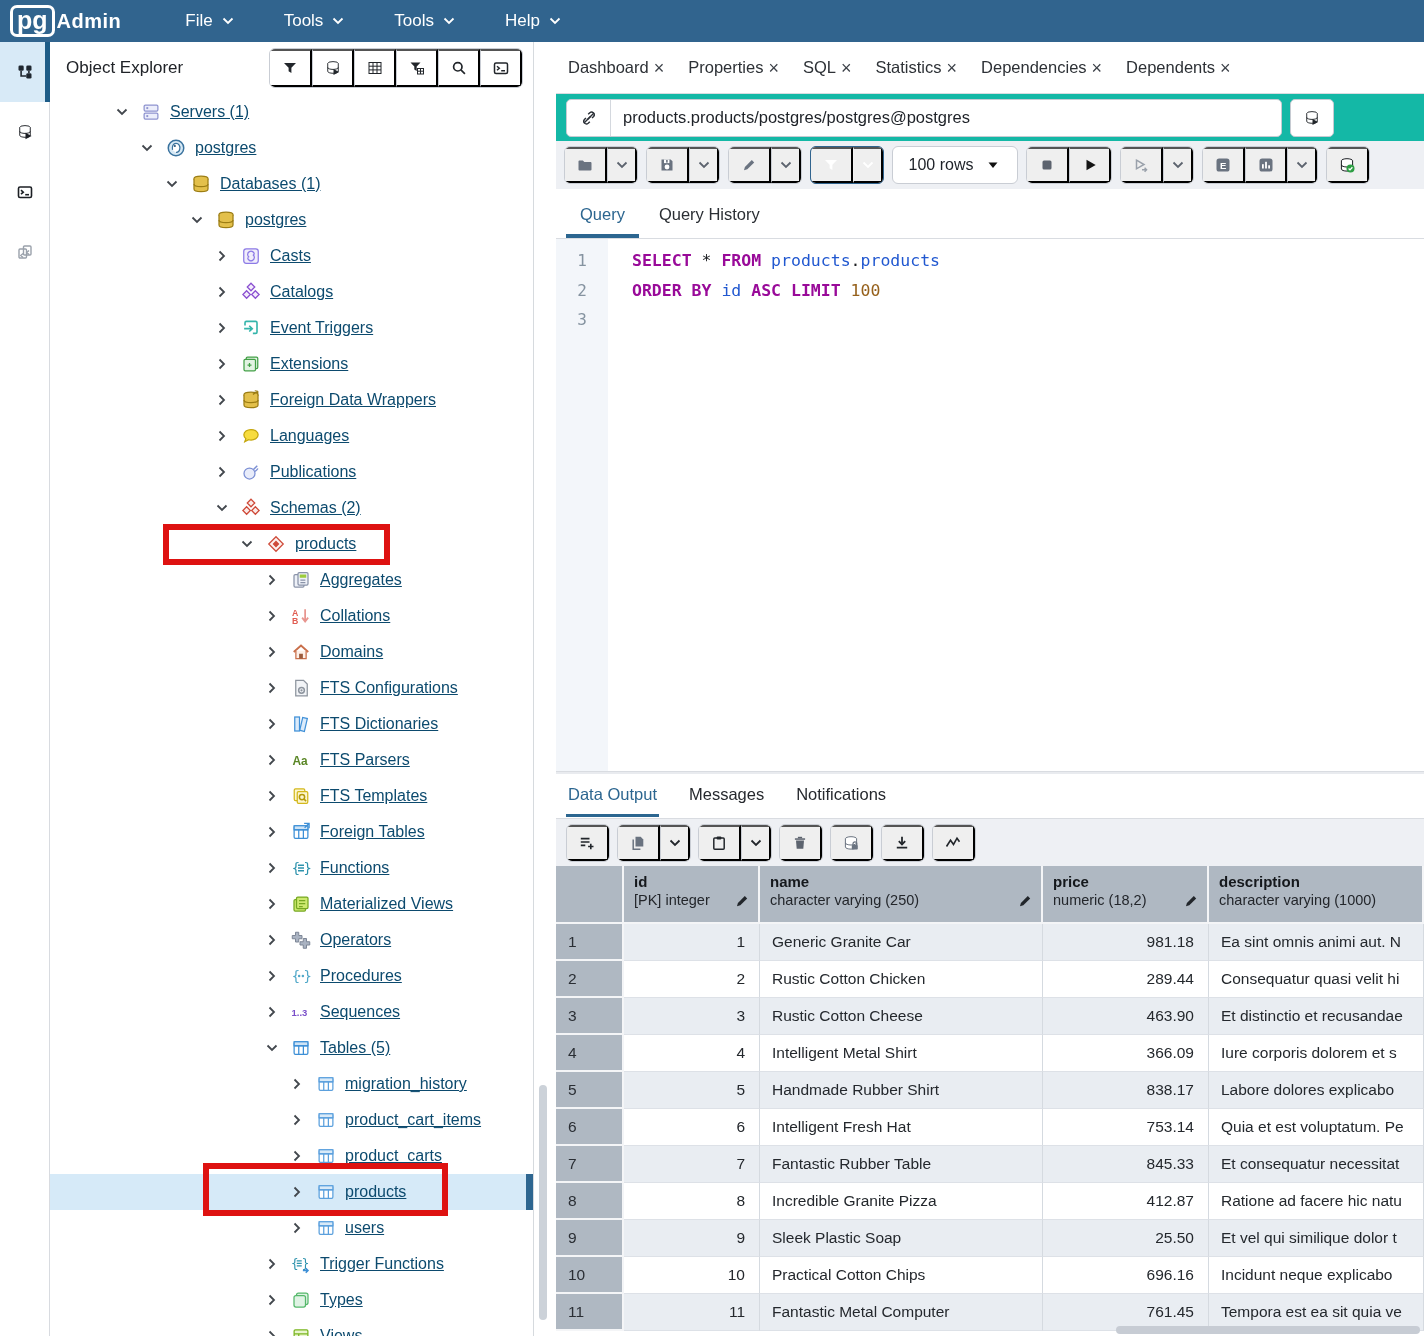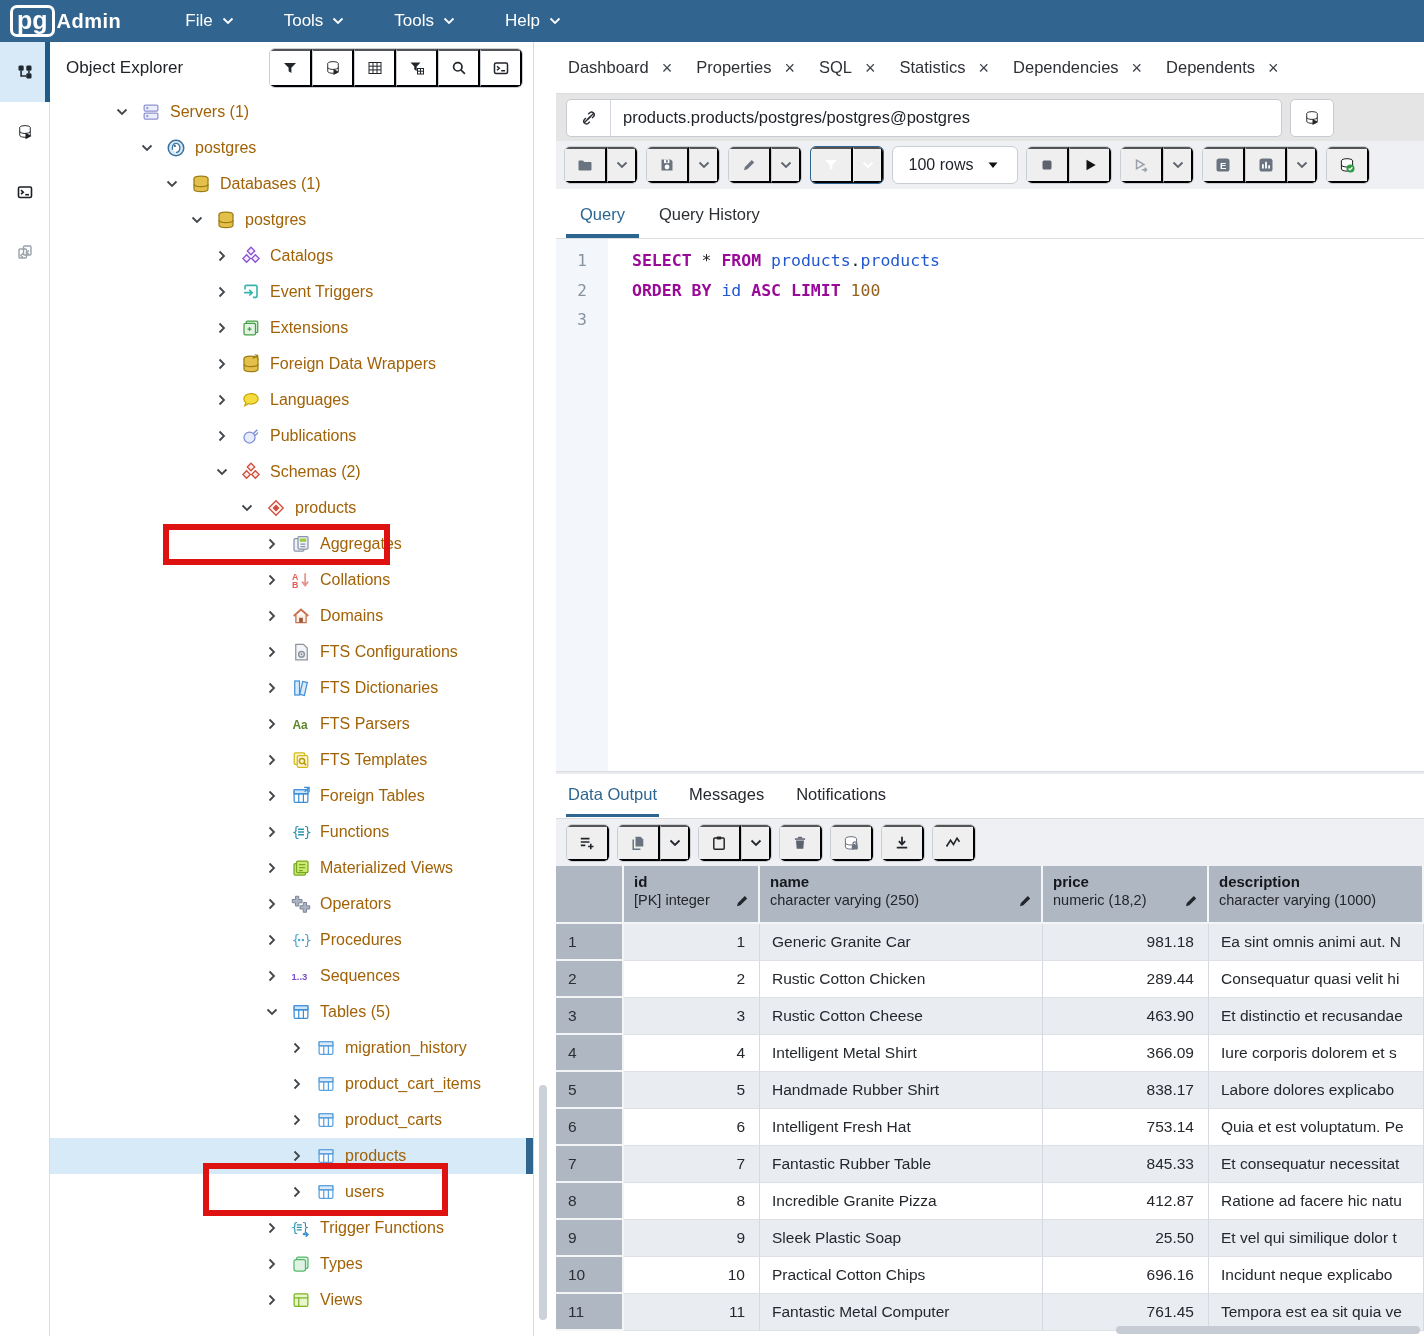--- a/index.html
+++ b/index.html
@@ -29,39 +29,39 @@
   .sidebar { position:absolute; left:50px; top:42px; width:484px; bottom:0; background:#fff;
              border-right:1px solid #d6dade; overflow:hidden; }
   .oe-header { height:52px; display:flex; align-items:center; justify-content:space-between;
                padding:0 10px 0 16px; }
   .oe-title { font-size:17px; color:#202328; }
   .btn-group { display:flex; border:1px solid #c9cdd4; border-radius:6px; overflow:hidden; background:#fff; }
   .btn-group .gbtn { width:42px; height:38px; display:flex; align-items:center; justify-content:center;
                      background:#fff; border-left:1px solid #c9cdd4; cursor:pointer; color:#22262b; }
   .btn-group .gbtn:first-child { border-left:none; }
   .tree { position:relative; }
-  .trow { height:36px; display:flex; align-items:center; font-size:16px; color:#a16207;
-          cursor:pointer; white-space:nowrap; }
+  .trow { height:36px; display:flex; align-items:center; font-size:16px; color:#0c4a6e;
+          cursor:pointer; white-space:nowrap;text-decoration:underline; }
   .trow.sel { background:#d6eaf8; box-shadow:inset -7px 0 0 #2e6690; }
   .tchev { width:18px; height:18px; display:flex; align-items:center; justify-content:center;
            color:#42474d; flex:0 0 18px; }
   .ticon { width:20px; height:20px; margin-left:10px; flex:0 0 20px; }
   .ticon svg { width:20px; height:20px; }
   .tlabel { margin-left:9px; }
   .side-scroll-thumb { position:absolute; left:539px; top:1085px; width:8px; height:235px;
                        background:#ccd2d9; border-radius:4px; }
 
   
   .main { position:absolute; left:556px; top:42px; width:868px; bottom:0; background:#fff; }
   .tabbar { height:52px; display:flex; align-items:center; gap:24px; padding-left:12px;
             border-bottom:1px solid #d9dce1; overflow:hidden; }
-  .tab { display:flex; align-items:center; gap:13px; font-size:16.5px; color:#2d3136; cursor:pointer; }
+  .tab { display:flex; align-items:center; gap:5px; font-size:16.5px; color:#2d3136; cursor:pointer; }
   .tab .x { color:#3c4148; font-size:18px; line-height:1; }
 
-  .connbar { height:47px; background:#e5e5e5; display:flex; align-items:center; padding:0 10px; gap:8px; }
+  .connbar { height:47px; background:#14b8a6; display:flex; align-items:center; padding:0 10px; gap:8px; }
   .connfield { width:716px; height:38px; background:#fff; border:1px solid #c6cbd2; border-radius:5px;
                display:flex; align-items:center; overflow:hidden; }
   .connfield .cicon { width:44px; height:100%; display:flex; align-items:center; justify-content:center;
                       border-right:1px solid #d4d8de; color:#2a2f36; }
   .connfield .cval { padding-left:12px; font-size:16.5px; color:#1d2127; white-space:nowrap; }
   .sqbtn { width:44px; height:38px; background:#fff; border:1px solid #c6cbd2; border-radius:5px;
            display:flex; align-items:center; justify-content:center; cursor:pointer; }
 
   .qtoolbar { height:48px; background:#eef0f4; display:flex; align-items:center; padding:0 8px; gap:8px; }
   .tgroup { display:flex; border:1px solid #c9cdd4; border-radius:6px; background:#fff; overflow:hidden; height:38px; }
@@ -334,20 +334,32 @@
           </svg></span>
         <span class="tlabel">postgres</span>
       </div>
       <div class="trow" style="padding-left:163px">
         <span class="tchev">
           <svg viewBox="0 0 16 16" width="16" height="16" xmlns="http://www.w3.org/2000/svg">
             <polyline points="5.5,3.5 10,8 5.5,12.5" fill="none" stroke="currentColor" stroke-width="1.8"></polyline>
           </svg>
         </span>
         <span class="ticon"><svg viewBox="0 0 16 16" width="16" height="16" xmlns="http://www.w3.org/2000/svg">
+            <rect x="2.2" y="2.2" width="11.6" height="11.6" rx="2" fill="#f1eefb" stroke="#8c7ae6"></rect>
+            <path d="M5.3 9.2a2.7 2.7 0 104.2-2.3M10.7 6.8a2.7 2.7 0 10-4.2 2.3" fill="none" stroke="#8c7ae6"></path>
+          </svg></span>
+        <span class="tlabel">Casts</span>
+      </div>
+      <div class="trow" style="padding-left:163px">
+        <span class="tchev">
+          <svg viewBox="0 0 16 16" width="16" height="16" xmlns="http://www.w3.org/2000/svg">
+            <polyline points="5.5,3.5 10,8 5.5,12.5" fill="none" stroke="currentColor" stroke-width="1.8"></polyline>
+          </svg>
+        </span>
+        <span class="ticon"><svg viewBox="0 0 16 16" width="16" height="16" xmlns="http://www.w3.org/2000/svg">
             <polygon points="8,1 11,4 8,7 5,4" fill="#f3ecfb" stroke="#8a4fd0"></polygon>
             <polygon points="4.5,7 7.5,10 4.5,13 1.5,10" fill="#f3ecfb" stroke="#8a4fd0"></polygon>
             <polygon points="11.5,7 14.5,10 11.5,13 8.5,10" fill="#f3ecfb" stroke="#8a4fd0"></polygon>
           </svg></span>
         <span class="tlabel">Catalogs</span>
       </div>
       <div class="trow" style="padding-left:163px">
         <span class="tchev">
           <svg viewBox="0 0 16 16" width="16" height="16" xmlns="http://www.w3.org/2000/svg">
             <polyline points="5.5,3.5 10,8 5.5,12.5" fill="none" stroke="currentColor" stroke-width="1.8"></polyline>

